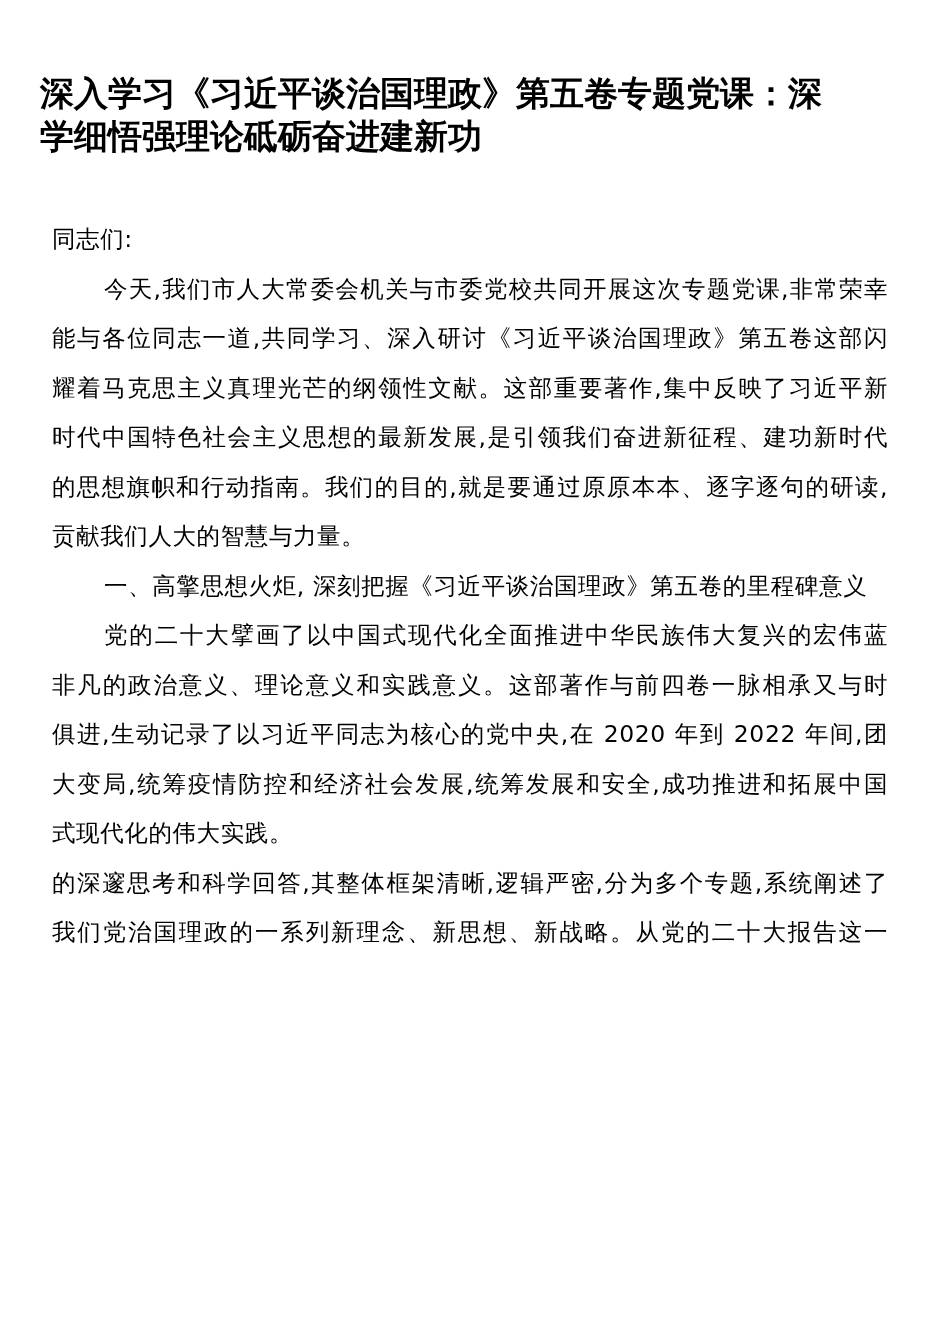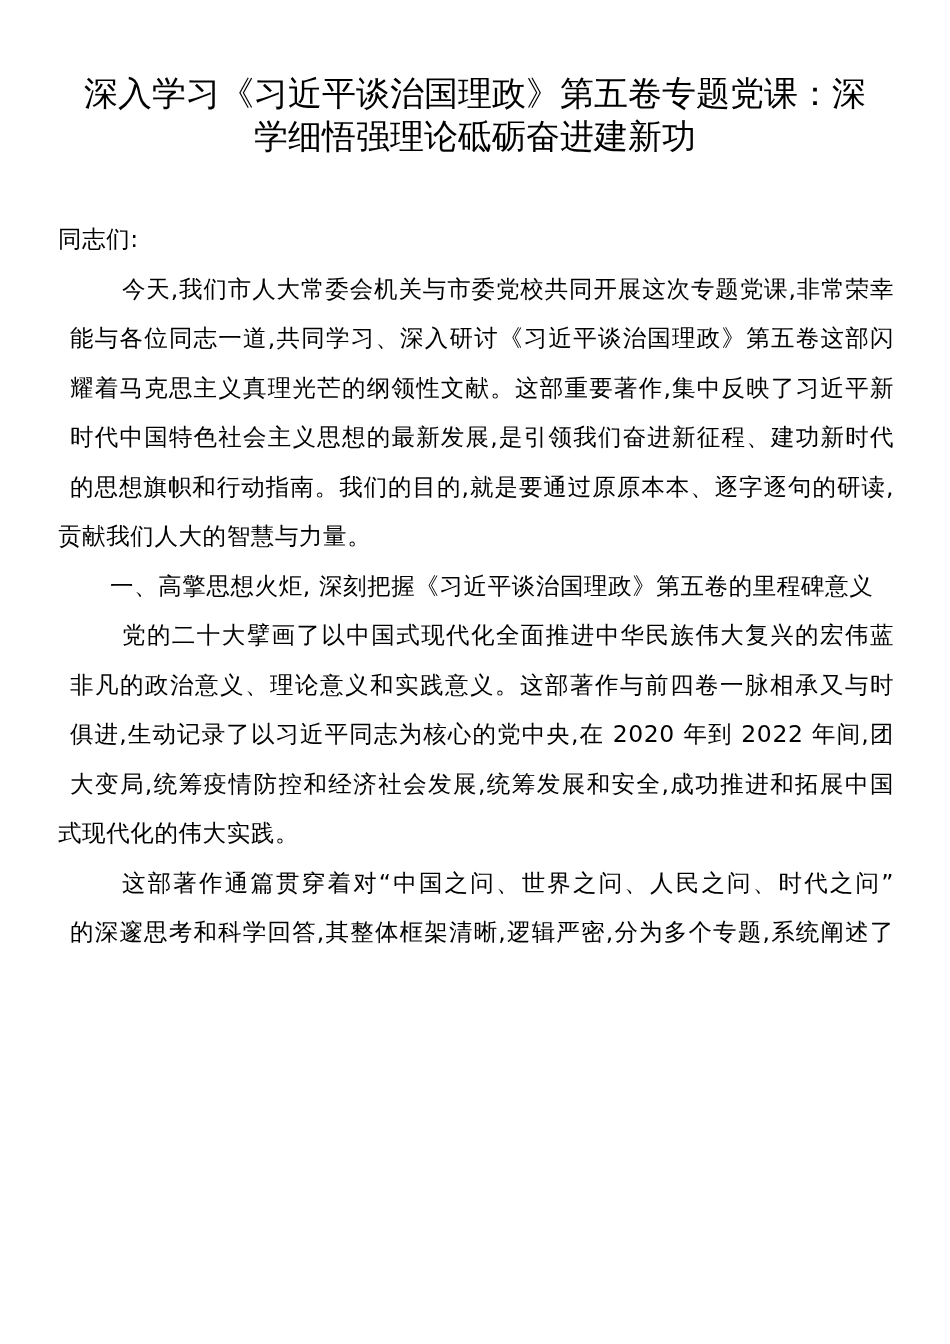--- a/index.html
+++ b/index.html
@@ -20,52 +20,50 @@
       left: 0; top: 0;
       width: 950px;
       height: 1344px;
       background: #ffffff;
     }
     .title {
       position: absolute;
       left: 40px;
       top: 72px;
       width: 870px;
-      text-align: center;
       font-size: 34px;
       line-height: 43px;
       letter-spacing: 0px;
       margin: 0;
-      font-weight: normal;
+      font-weight: bold;
     }
     .title .tline {
       display: block;
       white-space: nowrap;
     }
     .body {
       position: absolute;
-      left: 58px;
+      left: 52px;
       top: 215px;
       width: 836px;
     }
     .line {
       display: block;
       height: 49.5px;
       line-height: 49.5px;
       font-size: 23.5px;
       white-space: nowrap;
       letter-spacing: 0.6px;
     }
     .line.indent {
       padding-left: 52px;
     }
     .line.justify {
       text-align: justify;
       text-align-last: justify;
-      margin-left: 12px;
     }
   </style>
 </head>
 <body>
 
 <div class="page">
 
   <h1 class="title">
     <span class="tline">深入学习《习近平谈治国理政》第五卷专题党课：深</span>
     <span class="tline">学细悟强理论砥砺奋进建新功</span>
@@ -90,18 +88,18 @@
 
     <div>
       <span class="line indent justify">党的二十大擘画了以中国式现代化全面推进中华民族伟大复兴的宏伟蓝</span>
       <span class="line justify">非凡的政治意义、理论意义和实践意义。这部著作与前四卷一脉相承又与时</span>
       <span class="line justify">俱进,生动记录了以习近平同志为核心的党中央,在 2020 年到 2022 年间,团</span>
       <span class="line justify">大变局,统筹疫情防控和经济社会发展,统筹发展和安全,成功推进和拓展中国</span>
       <span class="line">式现代化的伟大实践。</span>
     </div>
 
     <div>
-      <span class="line indent justify">这部著作通篇贯穿着对“中国之问、世界之问、人民之问、时代之问”</span>
       <span class="line justify">的深邃思考和科学回答,其整体框架清晰,逻辑严密,分为多个专题,系统阐述了</span>
+      <span class="line justify">我们党治国理政的一系列新理念、新思想、新战略。从党的二十大报告这一</span>
     </div>
 
   </div>
 </div>
 
 </body></html>

